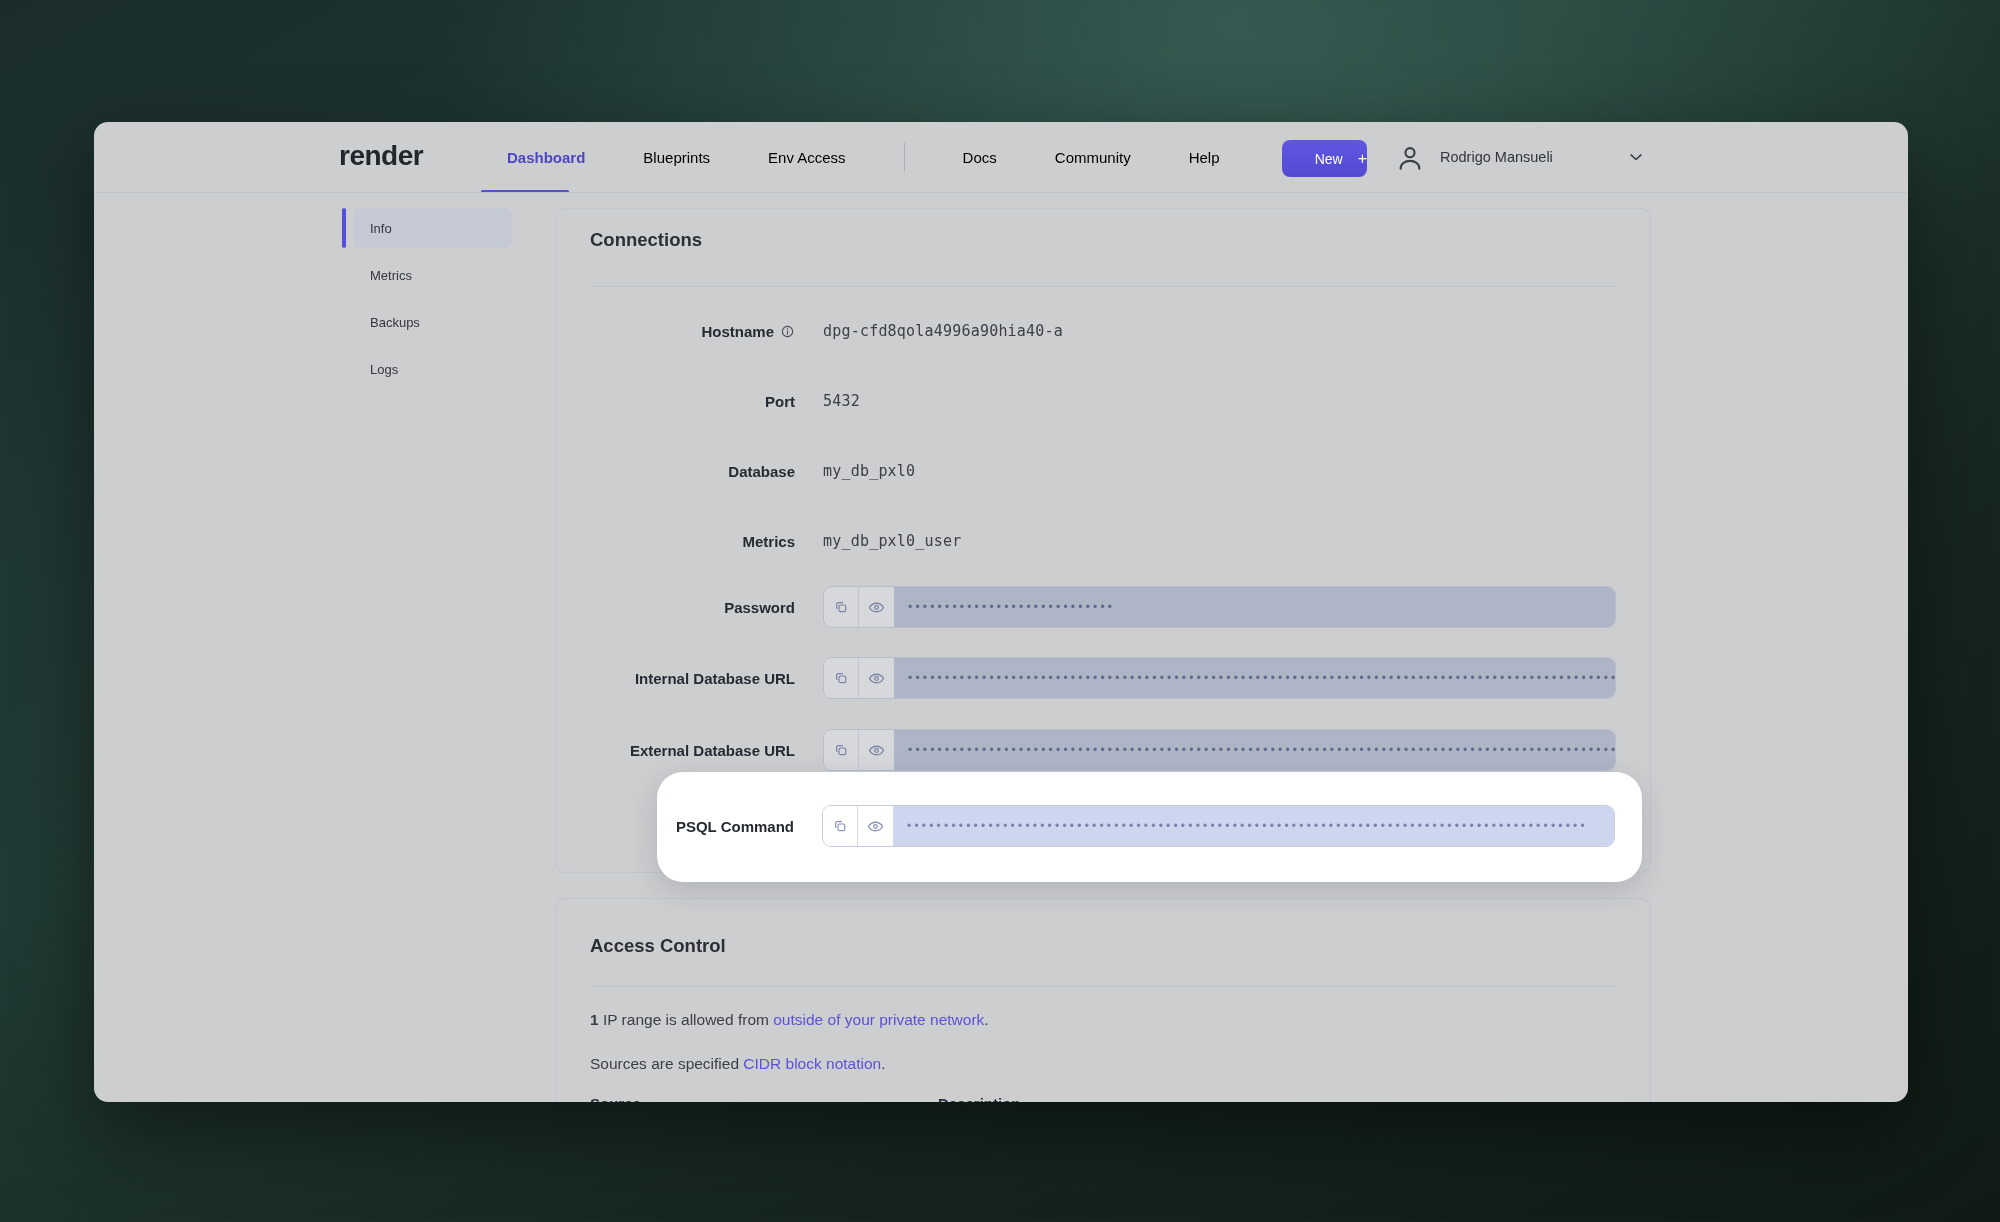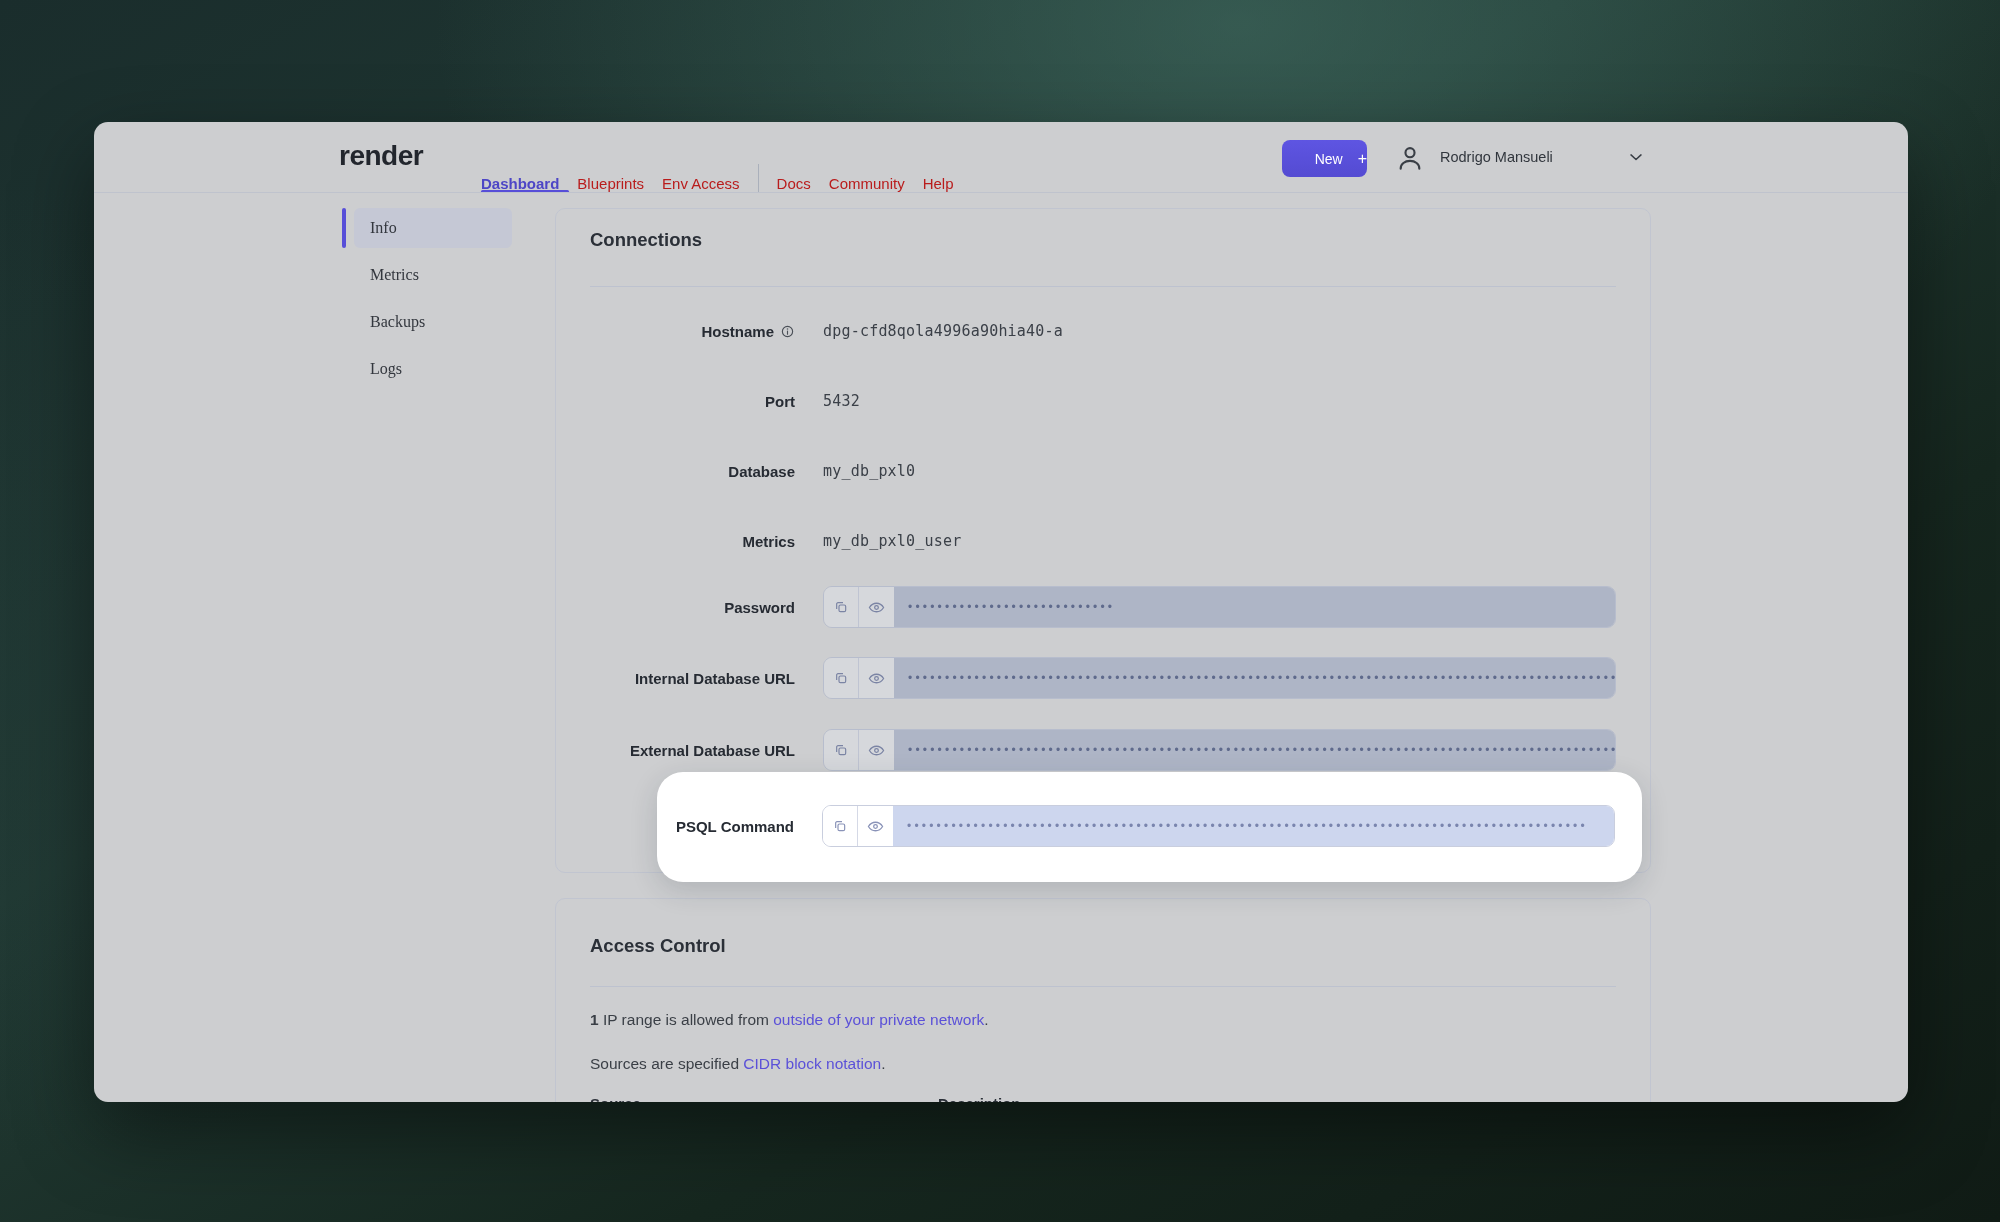--- a/index.html
+++ b/index.html
@@ -14,41 +14,41 @@
   }
   .window {
     position:absolute; left:94px; top:122px; width:1814px; height:980px;
     background:#cdced0; border-radius:14px; overflow:hidden;
     box-shadow:0 30px 80px rgba(0,0,0,0.45);
   }
   
   .topbar { position:absolute; left:0; top:0; width:100%; height:71px; }
   .hdr-border { position:absolute; left:0; top:70px; width:100%; height:1px; background:#bfc3cd; }
   .logo { position:absolute; left:245px; top:18px; font-size:28px; font-weight:700; color:#22262d; letter-spacing:-0.5px; cursor:pointer; }
-  .nav { position:absolute; left:387px; top:0; height:70px; display:flex; align-items:flex-end; gap:18px; }
-  .nav a { font-size:15px; color:#b91c1c; font-weight:500; text-decoration:none; cursor:pointer; white-space:nowrap; }
+  .nav { position:absolute; left:413px; top:0; height:70px; display:flex; align-items:center; gap:58px; }
+  .nav a { font-size:15px; color:#000000; font-weight:500; text-decoration:none; cursor:pointer; white-space:nowrap; }
   .nav a.active { color:#4d46c6; font-weight:600; }
   .nav-divider { width:1px; height:28px; background:#aab0bb; }
   .tab-underline { position:absolute; left:387px; top:68px; width:88px; height:3px; background:#574ed8; border-radius:2px; }
   .new-btn {
     position:absolute; left:1188px; top:18px; width:85px; height:37px;
     background:linear-gradient(180deg,#5e55e2,#544bd2); border:none; border-radius:8px;
     color:#fff; font-size:14px; font-weight:500; font-family:inherit; cursor:pointer;
     display:flex; align-items:center; justify-content:flex-end; gap:15px;
   }
   .new-btn .plus { font-size:16px; font-weight:400; }
   .user-icon { position:absolute; left:1300px; top:20px; width:32px; height:32px; color:#3a3f46; cursor:pointer; }
   .user-name { position:absolute; left:1346px; top:27px; font-size:14.5px; color:#31363d; cursor:pointer; }
   .chev-icon { position:absolute; left:1532px; top:25px; width:20px; height:20px; color:#3a3f46; cursor:pointer; }
   svg { display:block; }
   
   .sidebar { position:absolute; left:0; top:71px; width:460px; }
   .accent-bar { position:absolute; left:248px; top:15px; width:4px; height:40px; background:#574ed8; border-radius:3px; }
   .side-item { position:absolute; left:260px; width:158px; height:40px; display:flex; align-items:center; padding-left:16px;
-    font-size:16px; color:#33373e; border-radius:6px; cursor:pointer;font-family:Liberation Serif, serif; }
+    font-size:13px; color:#33373e; border-radius:6px; cursor:pointer; }
   .side-item.active { background:#c5c8d5; }
   
   .panel { position:absolute; left:461px; width:1096px; border:1px solid #c1c5d0; border-radius:10px; }
   .panel h2 { position:absolute; left:34px; font-size:18.5px; font-weight:700; color:#2b3038; }
   .rule { position:absolute; left:34px; width:1026px; height:1px; background:#bdc2cf; }
   .connections { top:86px; height:665px; }
   .access { top:776px; height:240px; }
   
   .row { position:absolute; left:0; height:42px; display:flex; align-items:center; }
   .rlabel { width:239px; text-align:right; font-size:15px; font-weight:600; color:#262b33;

